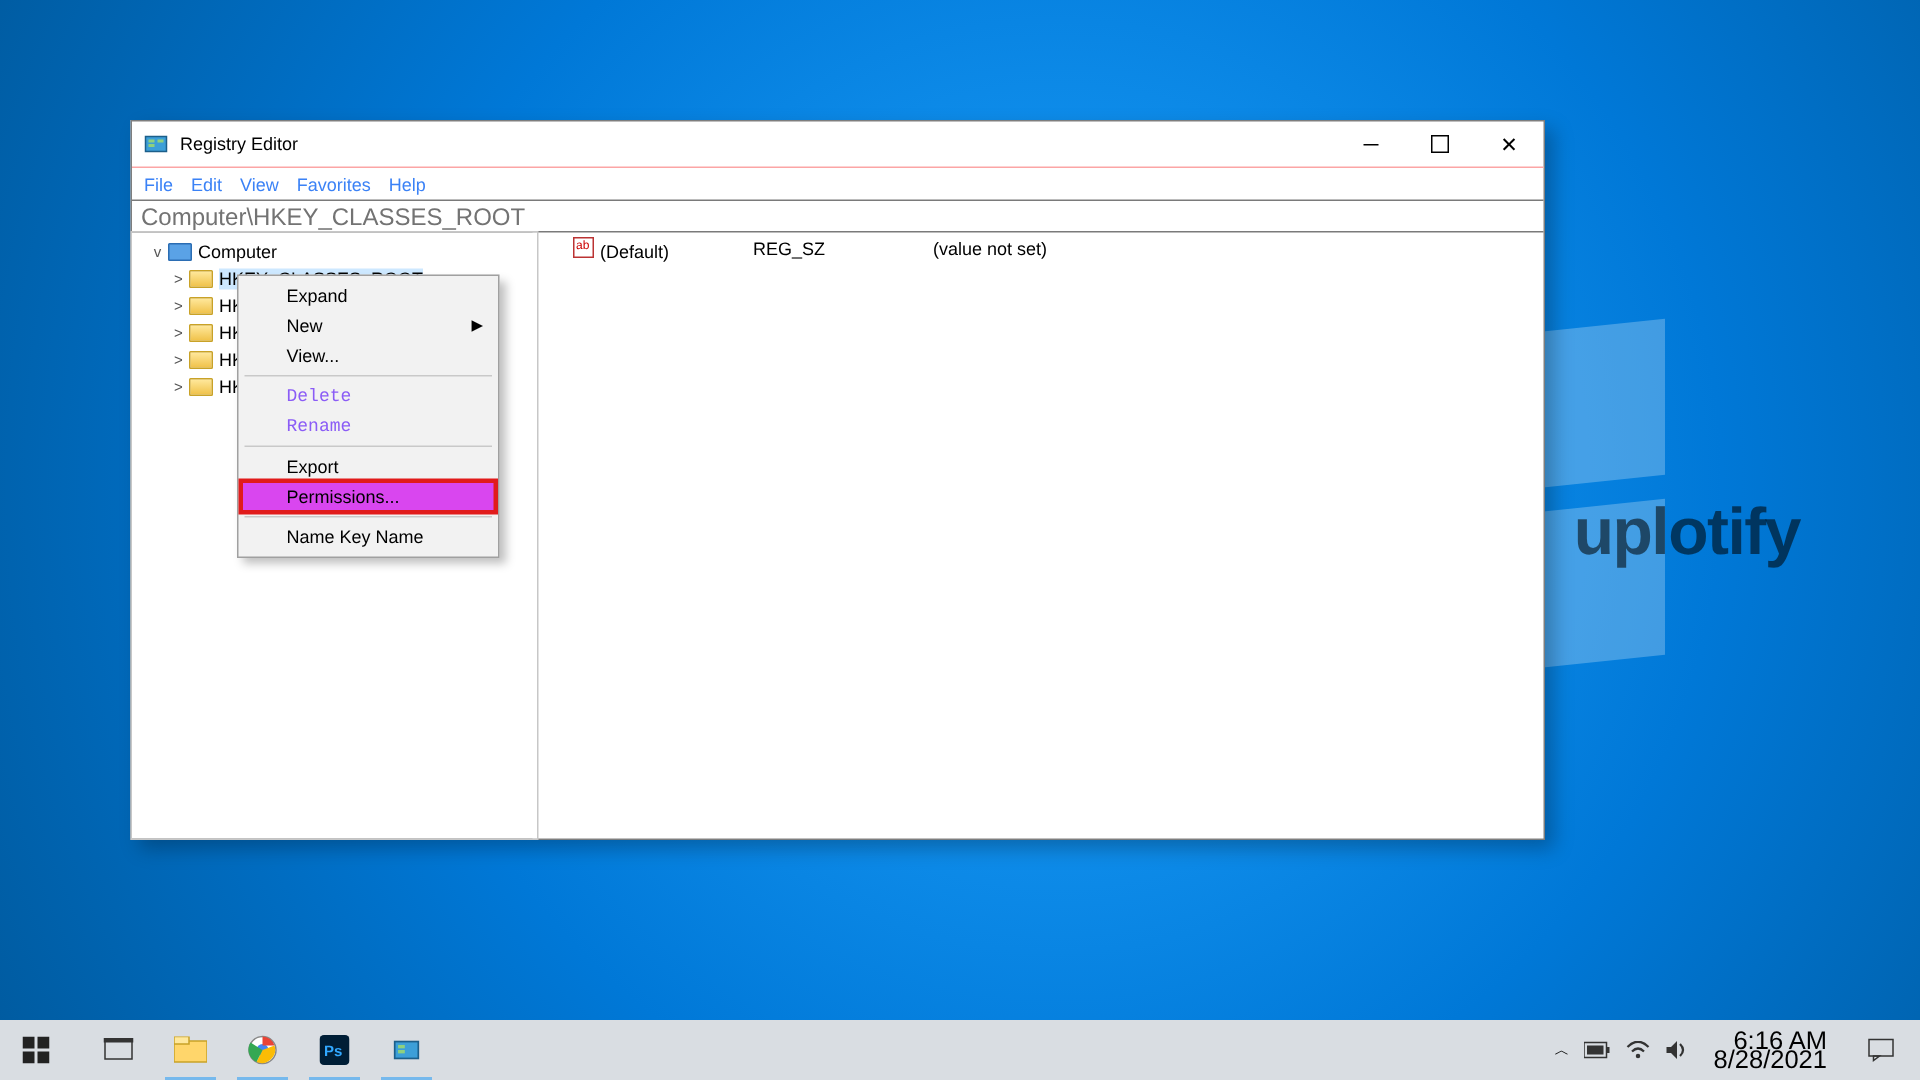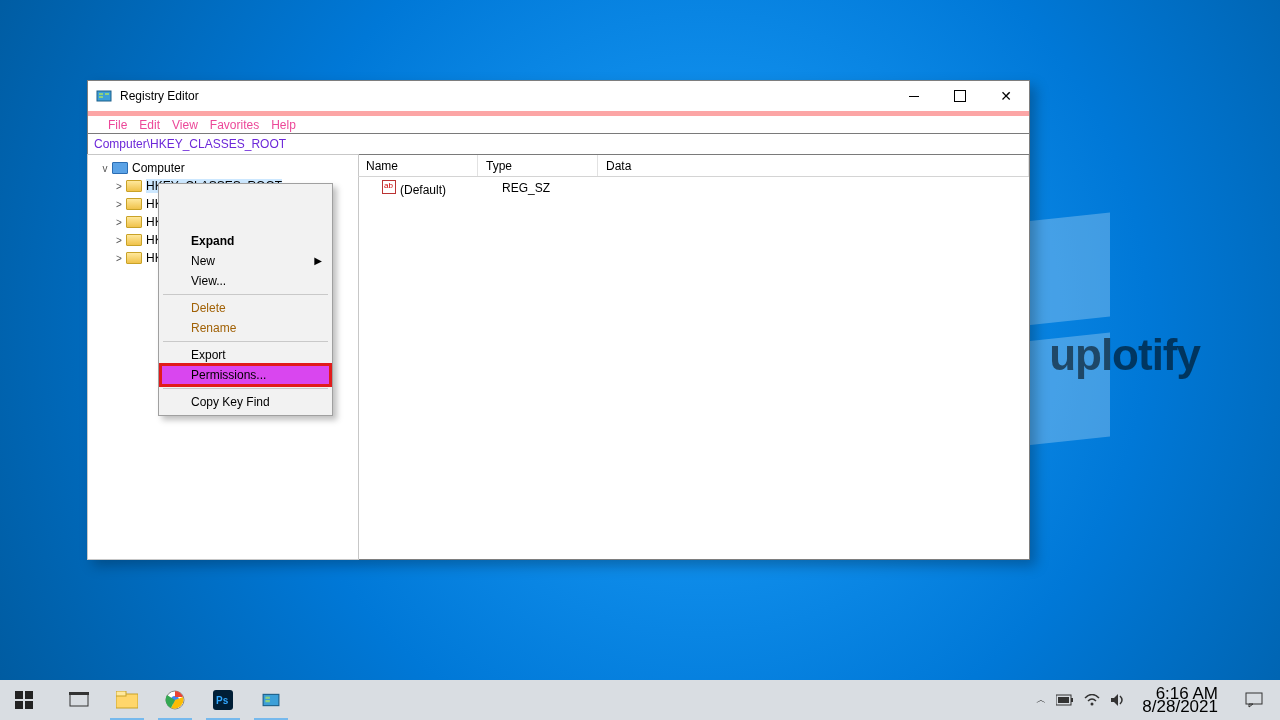--- a/index.html
+++ b/index.html
@@ -20,24 +20,24 @@
 .regedit{position:absolute; left:87px; top:80px; width:943px; height:480px; background:#fff; border:1px solid #7e7e7e; box-shadow:6px 6px 12px rgba(0,0,0,.25); display:flex; flex-direction:column;}
 .titlebar{height:30px; display:flex; align-items:center; padding-left:8px; font-size:12px; color:#000;}
 .titlebar .app-icon{width:16px;height:16px;margin-right:8px;display:inline-flex;}
 .titlebar .spacer{flex:1;}
 .win-controls{display:flex;}
 .win-controls div{width:46px;height:30px;display:flex;align-items:center;justify-content:center;font-size:10px;color:#000;}
 .win-controls .min::after{content:"";width:10px;border-top:1px solid #000;}
 .win-controls .max::after{content:"";width:10px;height:10px;border:1px solid #000;}
 .win-controls .close{font-size:14px;}
 
-.menubar{height:22px;display:flex;align-items:center;gap:12px;padding:0 20px;font-size:12px;color:#ec4899;border-top:5px solid #fca5a5;}
+.menubar{height:22px;display:flex;align-items:center;gap:12px;padding:0 8px;font-size:12px;color:#3b82f6;border-top:1px solid #fca5a5;}
 .menubar span{cursor:default;}
 
-.addressbar{height:22px;border:1px solid #7a7a7a;border-left:none;border-right:none;font-size:12px;padding:3px 6px;color:#6d28d9;}
+.addressbar{height:22px;border:1px solid #7a7a7a;border-left:none;border-right:none;font-size:16px;padding:3px 6px;color:#737373;}
 
 .panes{flex:1;display:flex;position:relative;}
 .tree-pane{width:270px;border-right:3px solid #fff;outline:1px solid #c7c7c7;padding:4px 2px;font-size:12px;color:#000;overflow:hidden;}
 .tree-row{display:flex;align-items:center;height:18px;white-space:nowrap;}
 .tw{width:14px;text-align:center;color:#555;font-size:10px;cursor:default;}
 .folder-icon{width:16px;height:12px;background:linear-gradient(#ffe89c,#f0c24a);border:1px solid #c9a227;border-radius:1px;margin-right:4px;}
 .comp-icon{width:16px;height:12px;background:#5aa2e6;border:1px solid #2b6db3;border-radius:1px;margin-right:4px;}
 .tree-row.selected span.label{background:#cde8ff;}
 .indent-1{padding-left:8px;}
 .indent-2{padding-left:22px;}
@@ -47,22 +47,22 @@
 .list-header div{padding:4px 8px;border-right:1px solid #e2e2e2;}
 .col-name{width:120px;} .col-type{width:120px;} .col-data{flex:1;}
 .list-row{display:flex;height:22px;align-items:center;}
 .list-row div{padding:2px 24px;}
 .val-icon{width:14px;height:14px;background:#fff;border:1px solid #b33;margin-right:4px;display:inline-block;position:relative;}
 .val-icon::after{content:"ab";font-size:8px;color:#c00;position:absolute;left:1px;top:0;}
 
 
 .ctx{position:absolute; left:158px; top:183px; width:175px; background:#f2f2f2; border:1px solid #a0a0a0; box-shadow:4px 4px 6px rgba(0,0,0,.25); font-size:12px; padding:3px 2px; z-index:50;}
 .ctx .item{padding:3px 10px 3px 30px;color:#000;position:relative;cursor:default;}
-.ctx .item.bold{font-weight:700;margin-top:44px;}
-.ctx .item.disabled{color:#a16207;}
+.ctx .item.bold{font-weight:400;}
+.ctx .item.disabled{color:#8b5cf6;font-family:Liberation Mono, monospace;}
 .ctx .item .arrow{position:absolute;right:8px;top:4px;font-size:10px;}
 .ctx .sep{height:1px;background:#c9c9c9;margin:3px 2px;}
 .ctx .item.highlight{background:#d946ef;outline:3px solid #e11b1b;outline-offset:-1px;}
 
 
 .taskbar{position:absolute;left:0;bottom:0;width:100%;height:40px;background:#d9dde2;display:flex;align-items:center;font-size:12px;color:#000;}
 .start-btn{width:48px;height:40px;display:flex;align-items:center;justify-content:center;}
 .search-box{width:336px;height:40px;background:#fff;display:flex;align-items:center;padding:0 12px;color:#666;border-right:1px solid #ccc;}
 .search-box .mag{margin-right:10px;}
 .tb-icons{display:flex;align-items:center;height:40px;gap:2px;padding-left:8px;}
@@ -145,45 +145,41 @@
         <span class="label">HK</span>
       </div>
       <div class="tree-row indent-2">
         <span class="tw">&gt;</span>
         <span class="folder-icon"></span>
         <span class="label">HK</span>
       </div>
     </div>
 
     <div class="list-pane">
-      <div class="list-header">
-        <div class="col-name">Name</div>
-        <div class="col-type">Type</div>
-        <div class="col-data">Data</div>
-      </div>
       <div class="list-row">
         <div class="col-name"><span class="val-icon"></span><span>(Default)</span></div>
         <div class="col-type">REG_SZ</div>
+        <div class="col-data">(value not set)</div>
       </div>
     </div>
   </div>
 </div>
 
 <div class="ctx">
   <div class="item bold">Expand</div>
   <div class="item"><span>New</span><span class="arrow">▶</span></div>
   <div class="item">View...</div>
   <div class="sep"></div>
   <div class="item disabled">Delete</div>
   <div class="item disabled">Rename</div>
   <div class="sep"></div>
   <div class="item">Export</div>
   <div class="item highlight">Permissions...</div>
   <div class="sep"></div>
-  <div class="item">Copy Key Find</div>
+  <div class="item">Name Key Name</div>
 </div>
 
 <div class="taskbar">
   <div class="start-btn">
     <svg width="18" height="18" viewBox="0 0 18 18">
         <rect width="8" height="8" fill="#222"></rect>
         <rect x="10" width="8" height="8" fill="#222"></rect>
         <rect y="10" width="8" height="8" fill="#222"></rect>
         <rect x="10" y="10" width="8" height="8" fill="#222"></rect>
       </svg>

